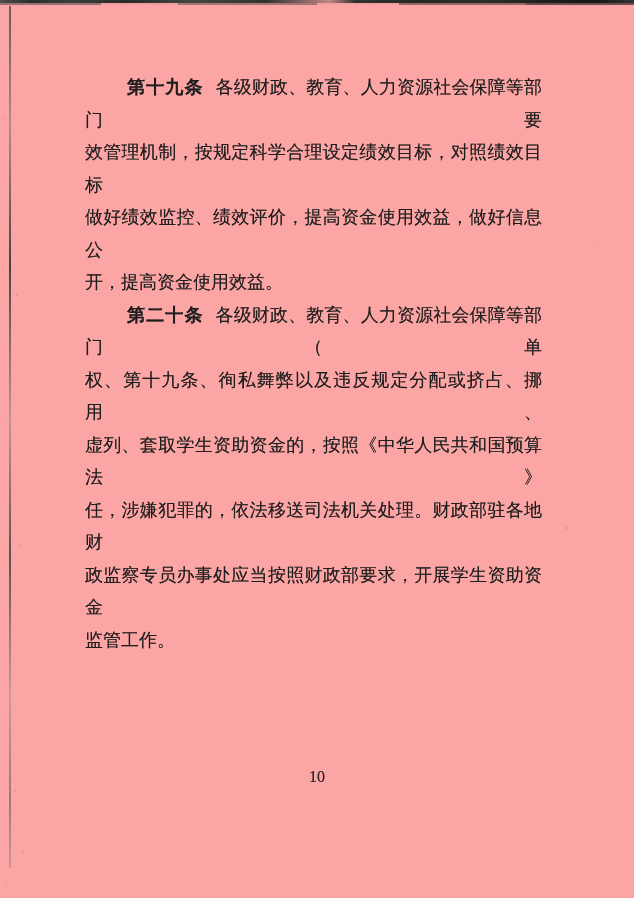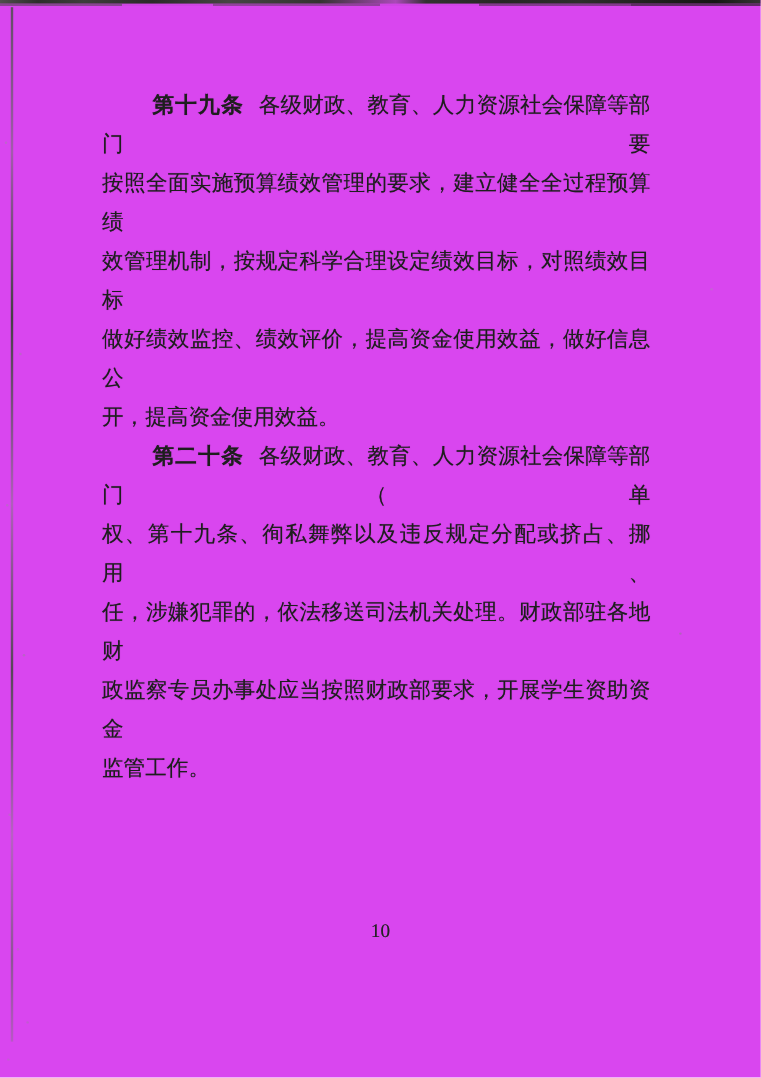--- a/index.html
+++ b/index.html
@@ -4,21 +4,21 @@
 <style>
   html, body {
     margin: 0;
     padding: 0;
     background: #ffffff;
   }
   .page {
     position: relative;
     width: 634px;
     height: 898px;
-    background: #d946ef;
+    background: #fca5a5;
     overflow: hidden;
     font-family: "Liberation Serif", "DejaVu Serif", serif;
   }
   
   .top-edge-artifact {
     position: absolute;
     top: 0; left: 0;
     width: 634px; height: 3px;
     background: linear-gradient(90deg,
       #4e4e4c 0%, #2d2d2b 5%, #3d3d3b 11%, #2a2a28 20%,
@@ -107,28 +107,28 @@
 
 <div class="page">
   <div class="top-edge-artifact"></div>
   <div class="top-edge-artifact2"></div>
   <div class="left-edge-artifact"></div>
   <div class="speck-noise"></div>
 
   <div class="doc-body">
       <div class="paragraph">
         <div class="line full indent"><span class="article-no">第十九条</span>各级财政、教育、人力资源社会保障等部门要</div>
-        <div class="line full">按照全面实施预算绩效管理的要求，建立健全全过程预算绩</div>
         <div class="line full">效管理机制，按规定科学合理设定绩效目标，对照绩效目标</div>
         <div class="line full">做好绩效监控、绩效评价，提高资金使用效益，做好信息公</div>
         <div class="line">开，提高资金使用效益。</div>
       </div>
       <div class="paragraph">
         <div class="line full indent"><span class="article-no">第二十条</span>各级财政、教育、人力资源社会保障等部门（单</div>
         <div class="line full">权、第十九条、徇私舞弊以及违反规定分配或挤占、挪用、</div>
+        <div class="line full">虚列、套取学生资助资金的，按照《中华人民共和国预算法》</div>
         <div class="line full">任，涉嫌犯罪的，依法移送司法机关处理。财政部驻各地财</div>
         <div class="line full">政监察专员办事处应当按照财政部要求，开展学生资助资金</div>
         <div class="line">监管工作。</div>
       </div>
     </div>
 
   <div class="page-number">10</div>
 </div>
 
 </body></html>

